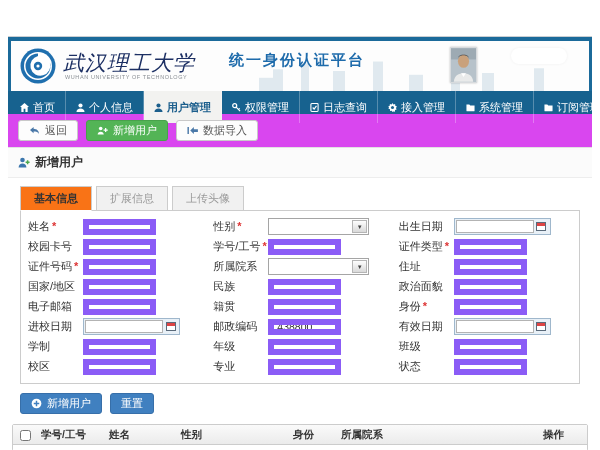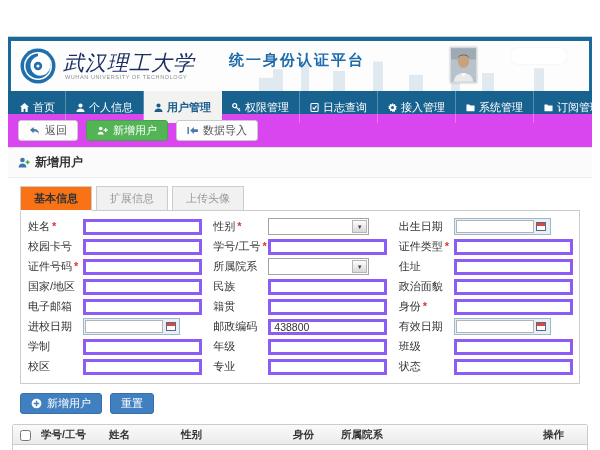--- a/index.html
+++ b/index.html
@@ -55,21 +55,21 @@
   .tabs { display:flex; padding:7px 12px 0; position:relative; z-index:2; }
   .tab { font-size:11px; padding:4px 13px; border:1px solid #ccc; background:#f1f1f1;
     color:#999; margin-right:4px; cursor:pointer; position:relative; top:1px; }
   .tab.active { background:#f97316; color:#333; font-weight:bold; border-bottom-color:#fff; }
   .panel { margin:0 12px; border:1px solid #ccc; padding:7px 2px 8px; background:#fff;
     position:relative; z-index:1; }
   .grid { display:grid; grid-template-columns:1fr 1fr 1fr; row-gap:3px; column-gap:2px; }
   .cell { display:flex; align-items:center; height:17px; }
   .flabel { width:60px; flex:none; font-size:11px; color:#333; padding-left:5px; white-space:nowrap; }
   .req { color:#d33; margin-left:2px; font-weight:bold; }
-  .finput { width:119px; height:16px; border:3px solid #8b5cf6; font-size:10.5px;
+  .finput { width:73px; height:16px; border:6px solid #8b5cf6; font-size:10.5px;
     padding:0 3px; color:#333; font-family:inherit; }
   .fselect { width:101px; height:17px; border:1px solid #a5a5a5; background:#fff;
     display:inline-flex; align-items:center; justify-content:flex-end; cursor:pointer; }
   .selarrow { width:15px; height:13px; background:linear-gradient(#fefefe,#d9d9d9);
     border:1px solid #b5b5b5; margin-right:1px; font-size:6px; color:#444;
     display:flex; align-items:center; justify-content:center; }
   .fdate { display:inline-flex; align-items:center; border:1px solid #9fb7cc;
     background:#e8f0f7; padding:1px; }
   .fdate .finput { width:78px; height:13px; border:1px solid #b3b3b3; }
   .calbtn { width:15px; height:13px; display:flex; align-items:center; justify-content:center;

